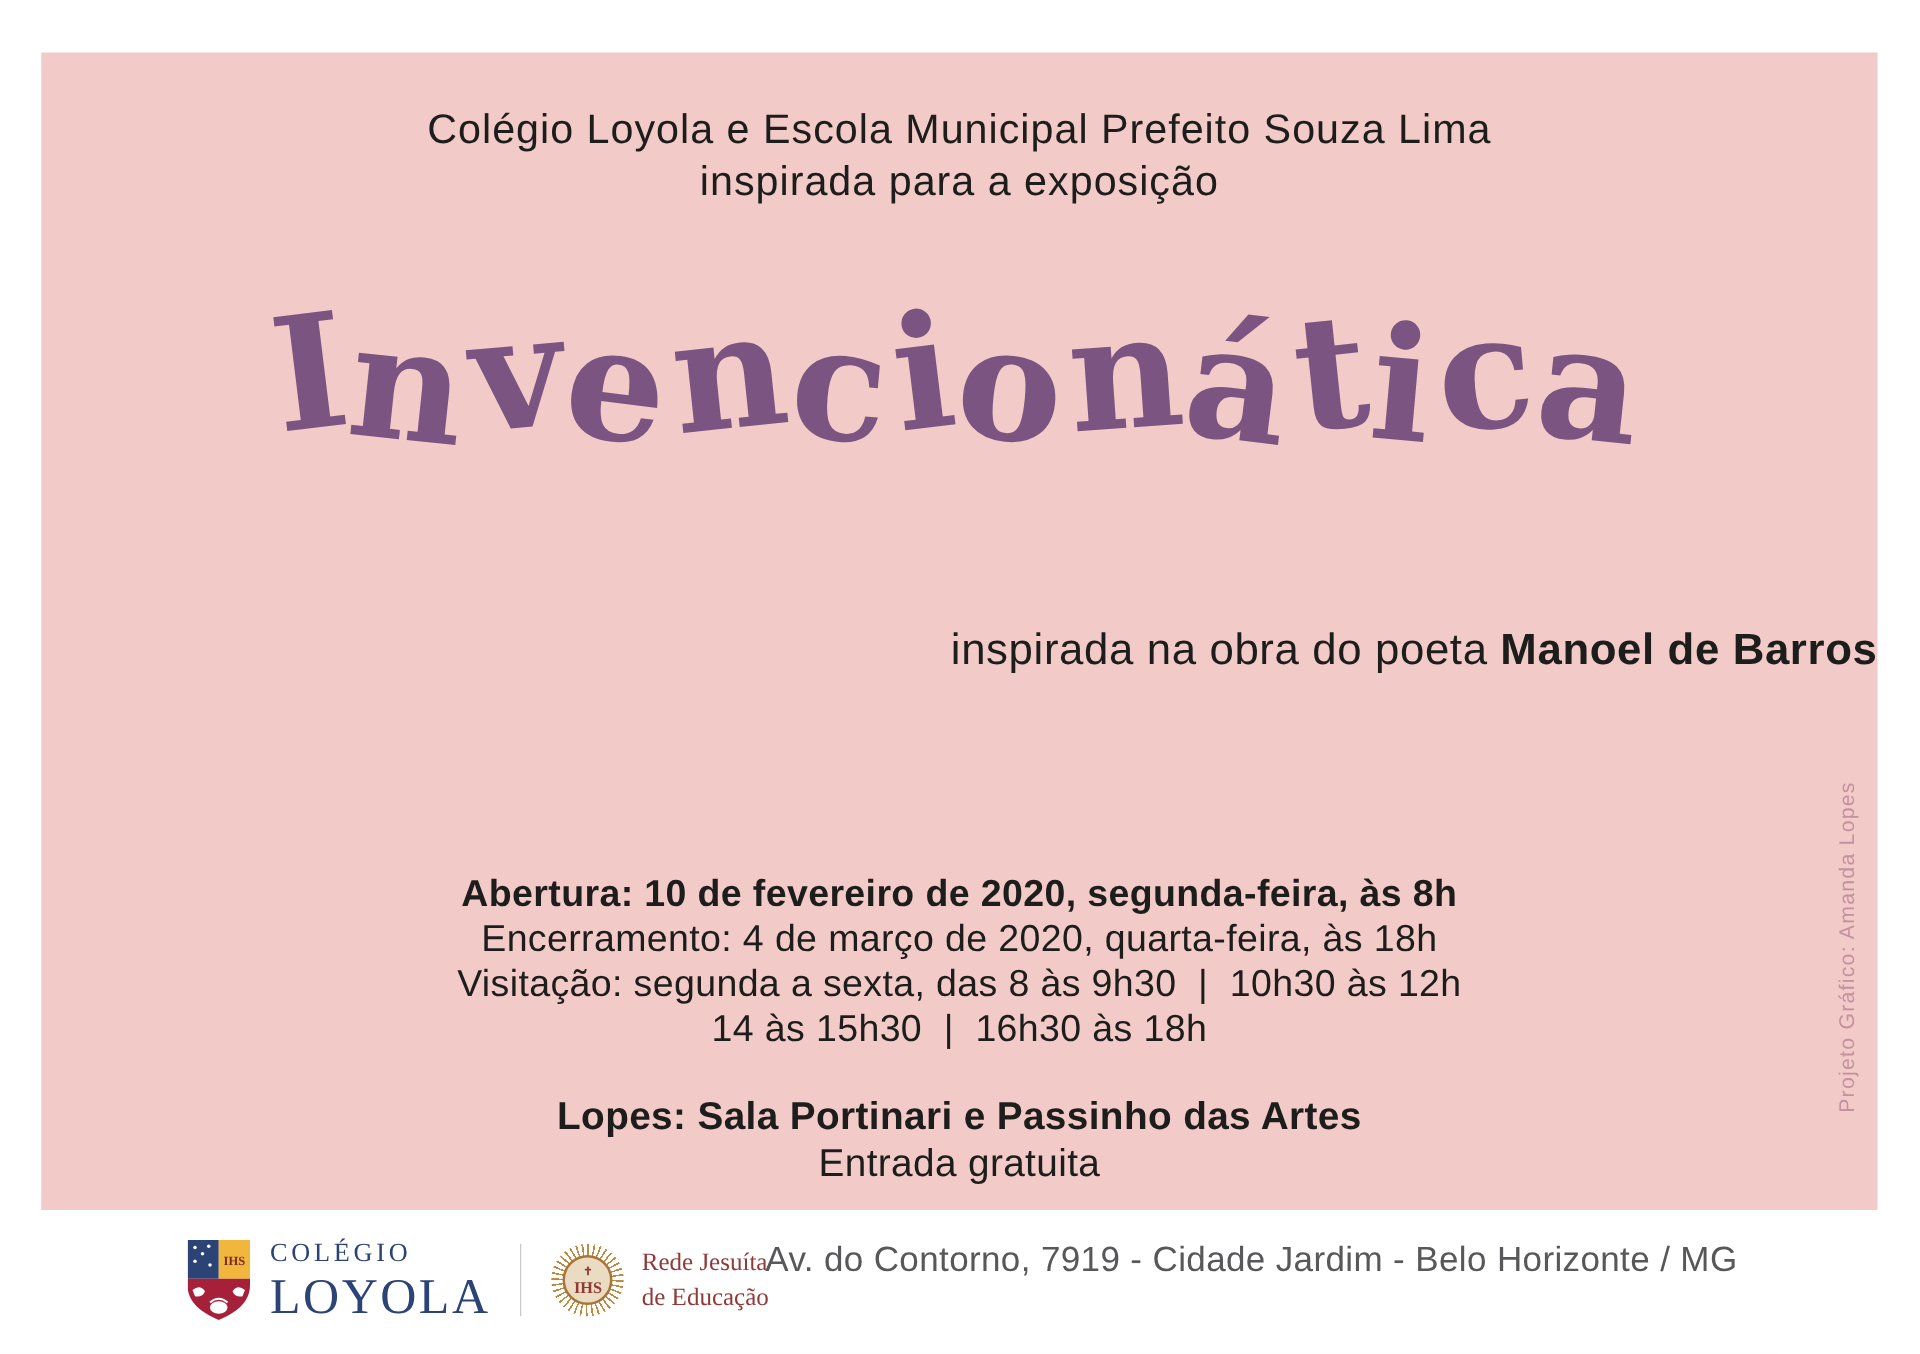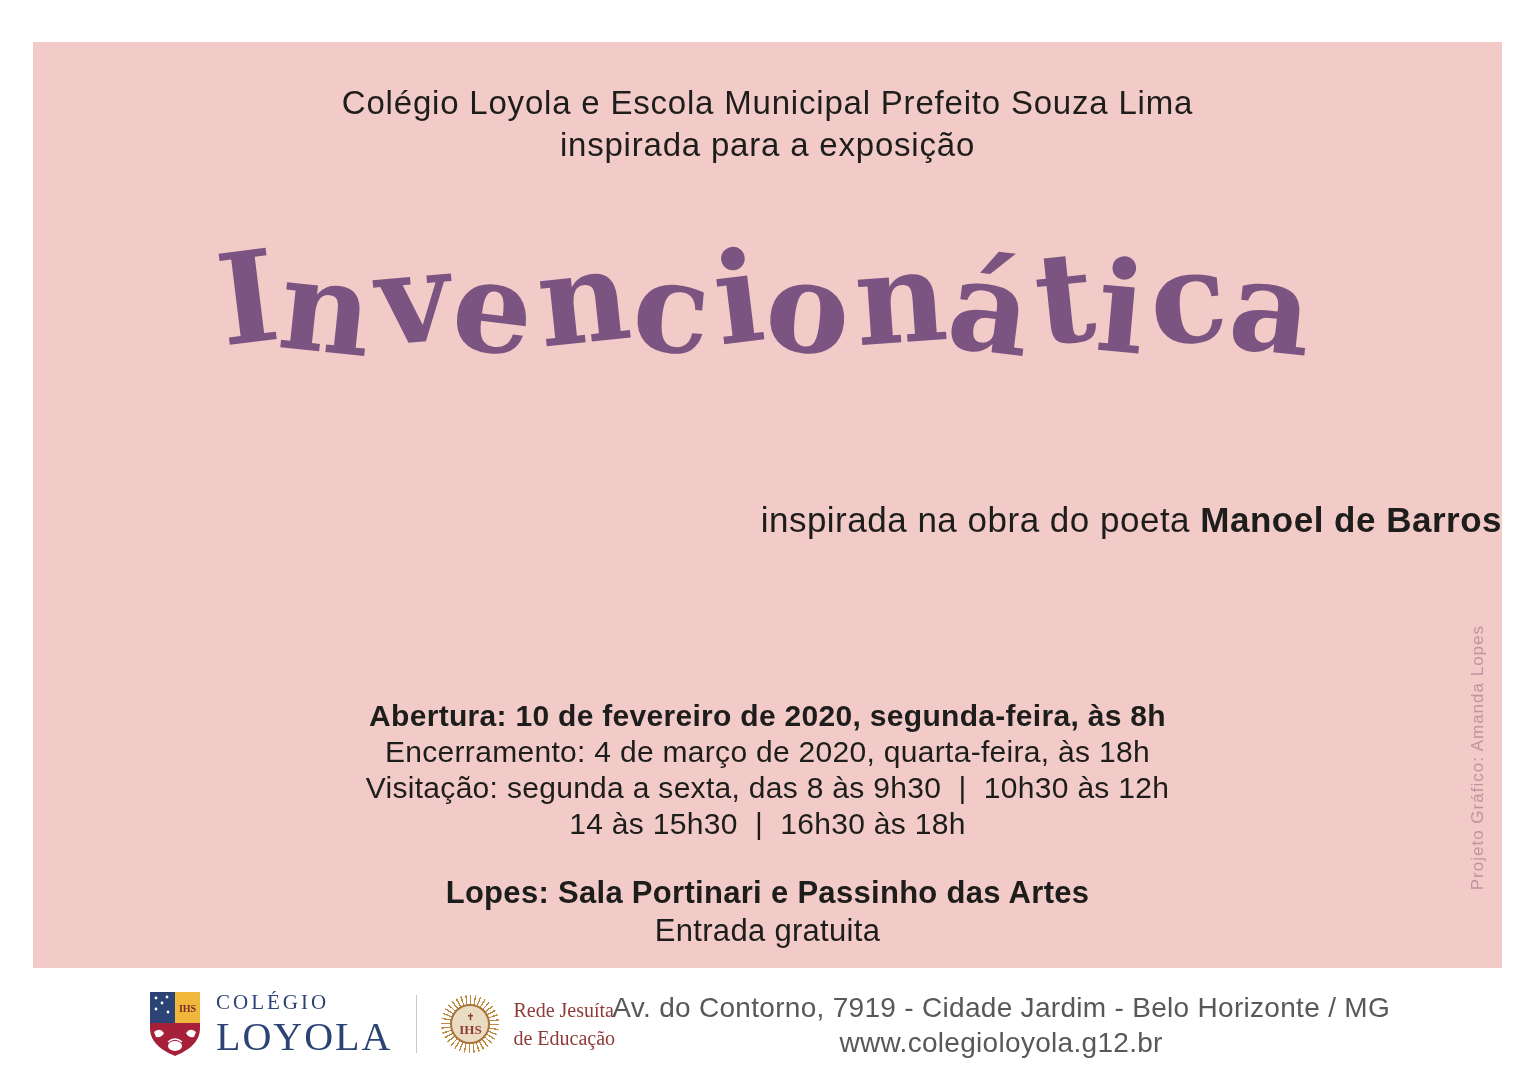--- a/index.html
+++ b/index.html
@@ -187,18 +187,17 @@
 
       <div class="network-name">
         <div>Rede Jesuíta</div>
         <div>de Educação</div>
       </div>
 
     </div>
 
     <div class="address-block">
       <div>Av. do Contorno, 7919 - Cidade Jardim - Belo Horizonte / MG</div>
-      <div>www.colegioloyola.g12.br</div>
     </div>
 
   </div>
 
 </div>
 
 </body></html>

